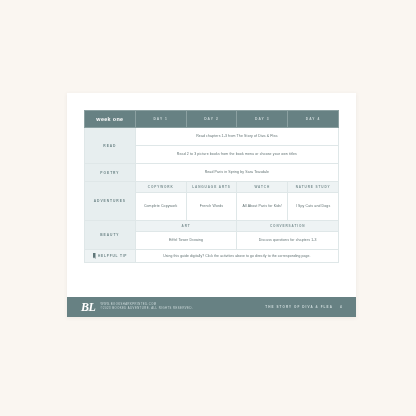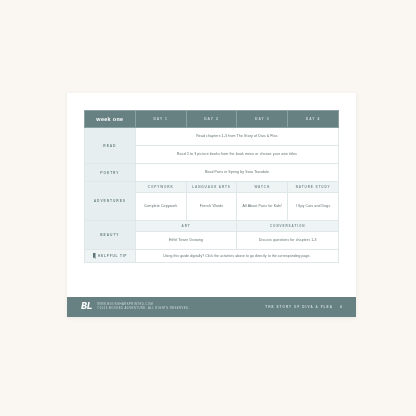--- a/index.html
+++ b/index.html
@@ -136,22 +136,22 @@
     padding: 0 14px;
     box-sizing: border-box;
   }
   .footer-left {
     display: flex;
     align-items: center;
     gap: 5px;
   }
   .logo {
     color: #ffffff;
-    font-family: Liberation Mono, monospace;
-    font-size: 10px;
+    font-family: Liberation Serif, serif;
+    font-size: 12px;
     font-style: italic;
     font-weight: bold;
     letter-spacing: -0.4px;
     line-height: 1;
   }
   .footer-lines {
     display: flex;
     flex-direction: column;
     gap: 1.4px;
   }

